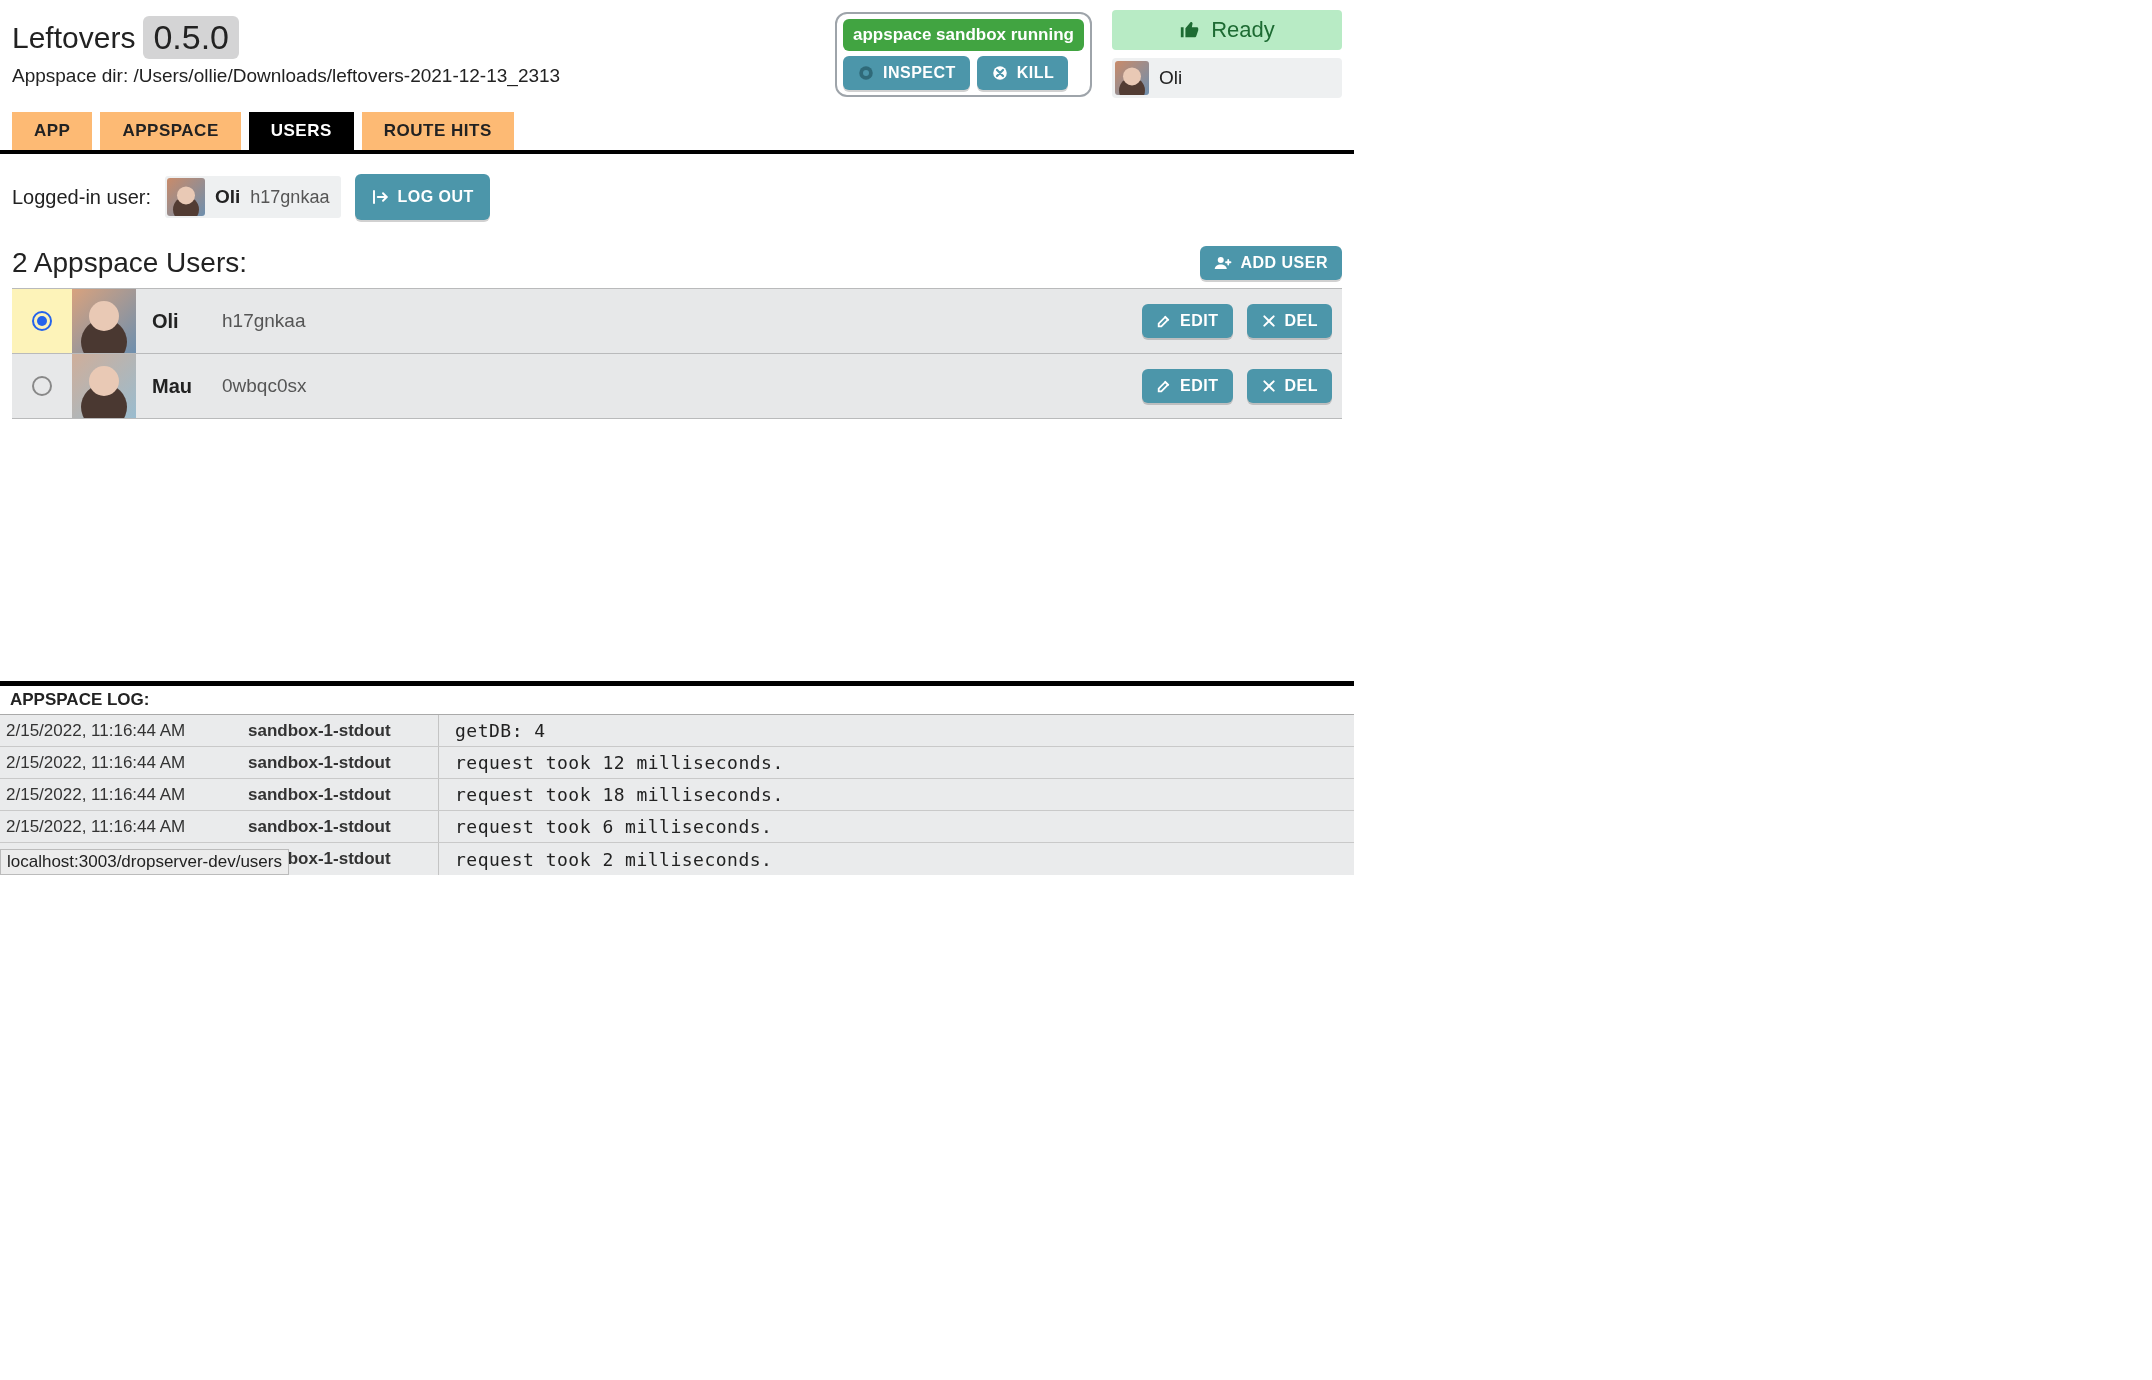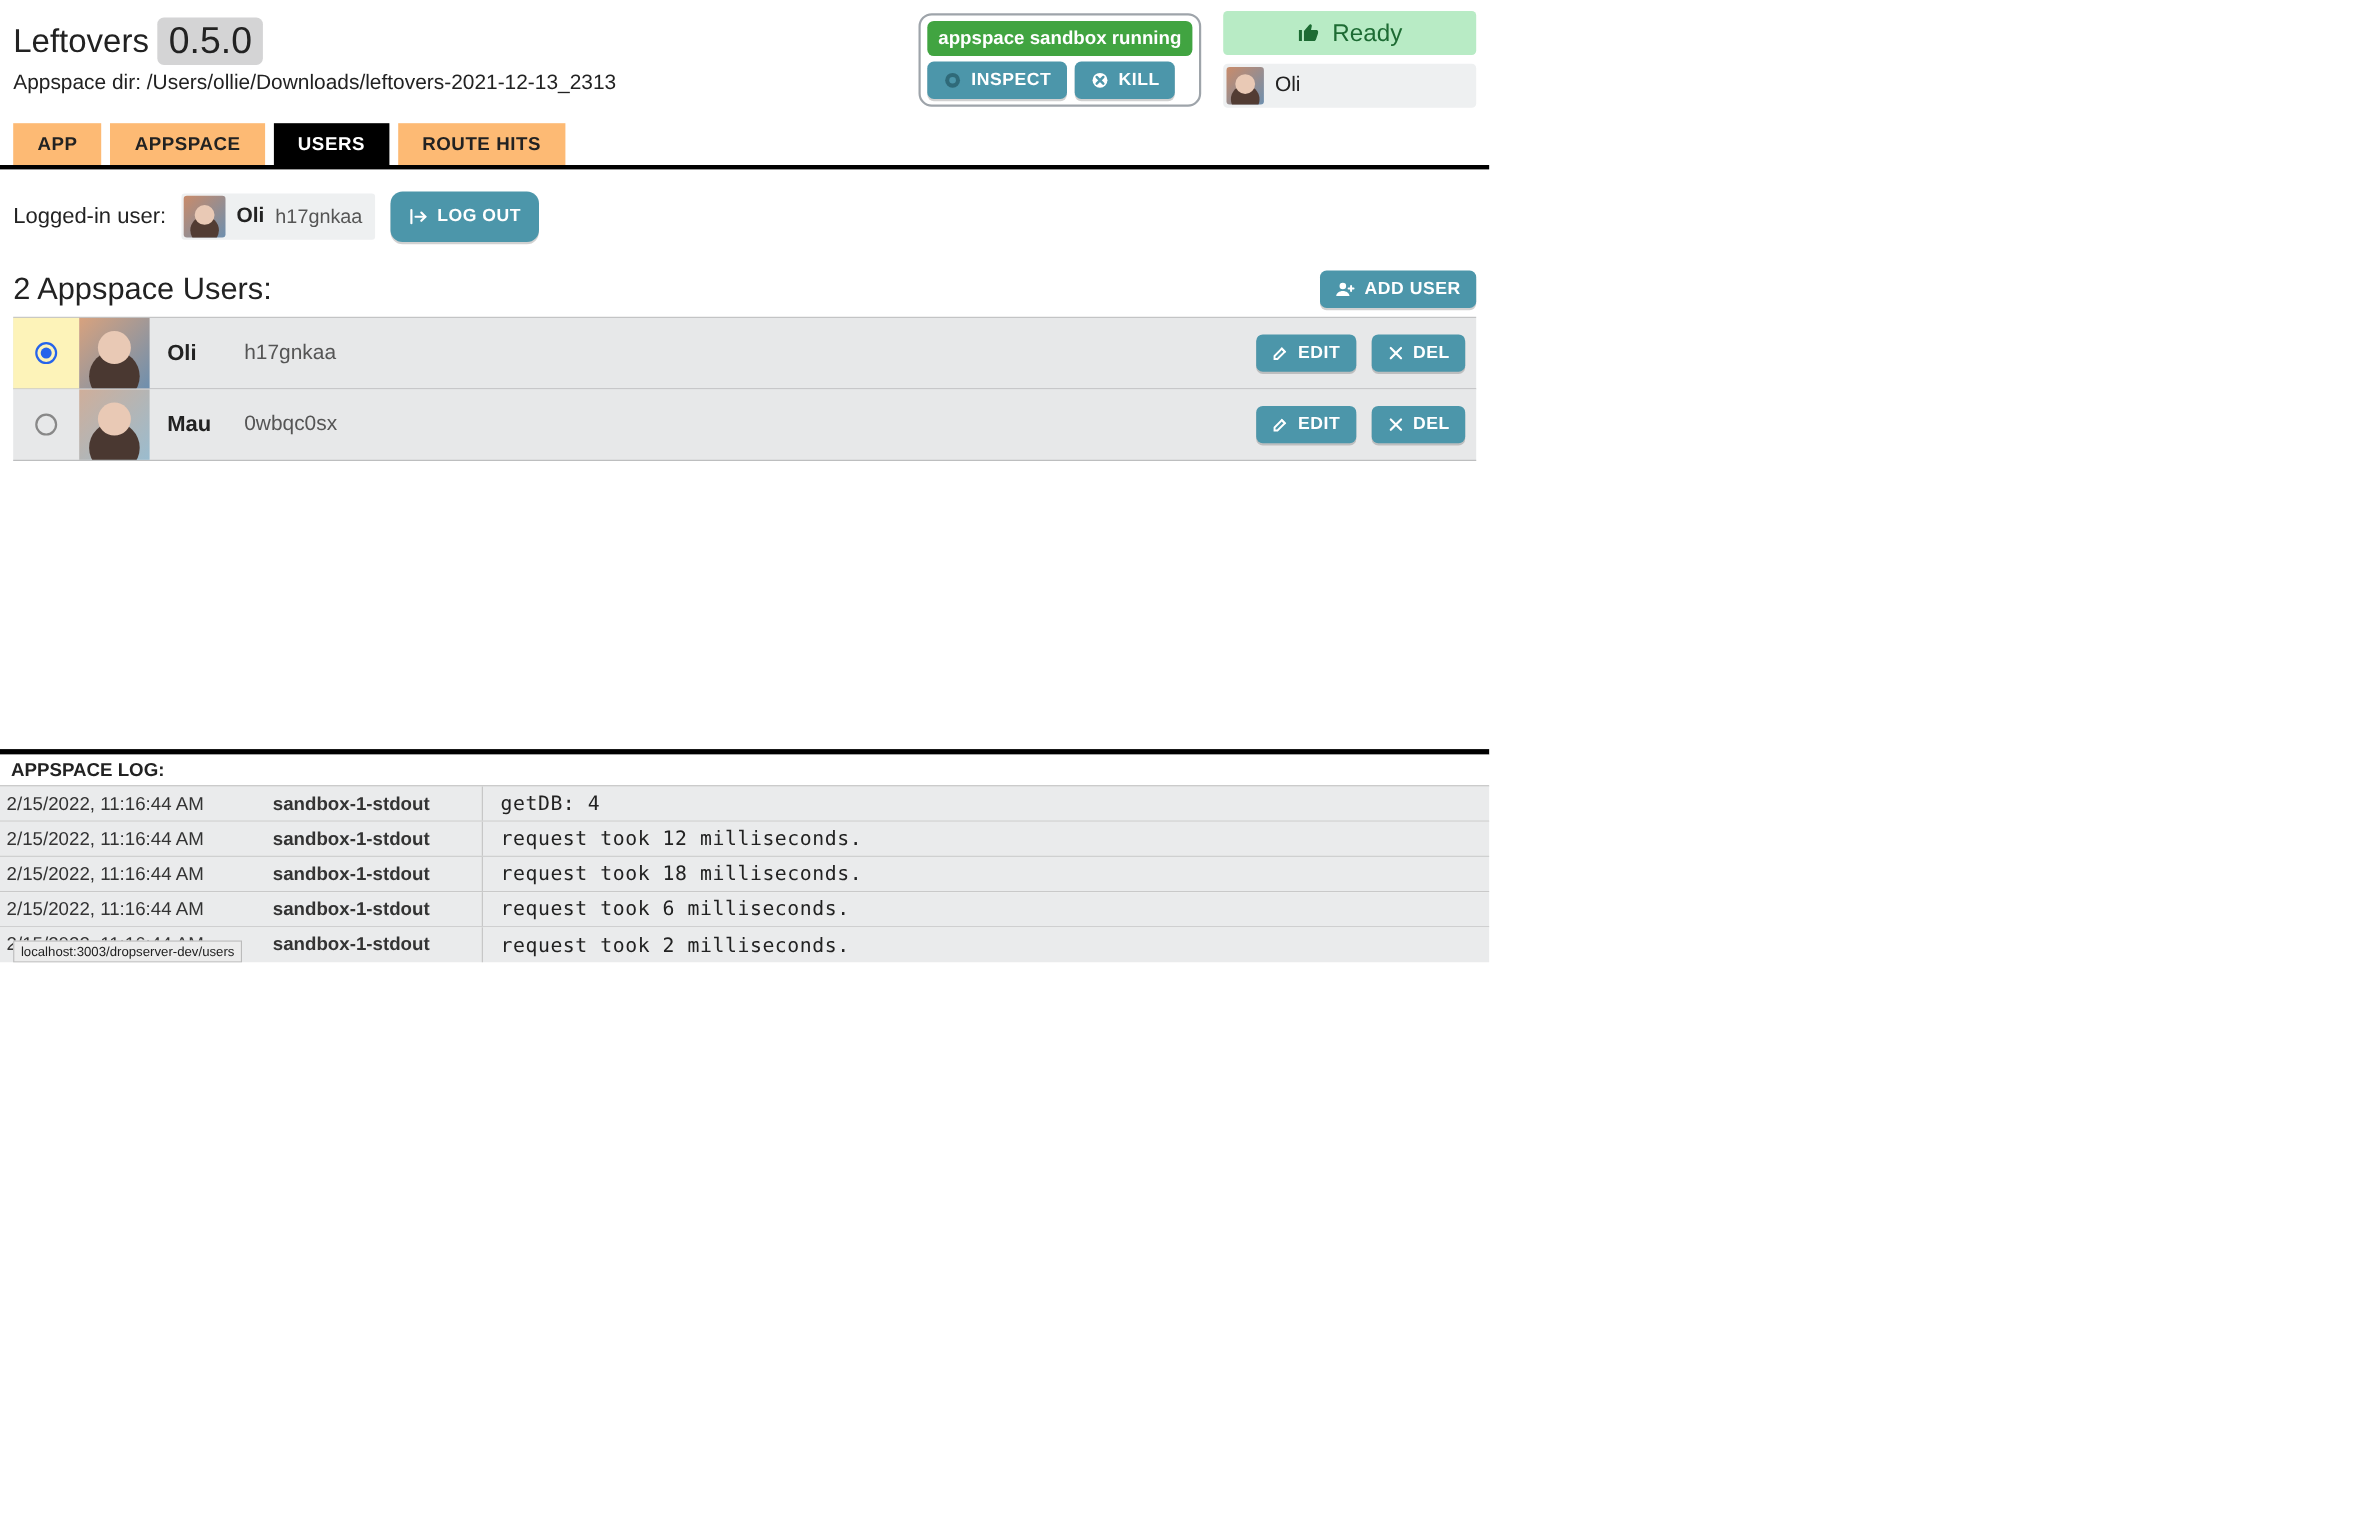--- a/index.html
+++ b/index.html
@@ -140,22 +140,22 @@
     font-size:17px;
   }
   .log-ts { width:248px; padding-left:6px; color:#333; font-weight:500;}
   .log-src { width:190px; font-weight:700; color:#333; border-right: none;}
   .log-divider { width:1px; align-self:stretch; background:#c4c4c4;}
   .log-msg {
     padding-left:16px; font-family: ui-monospace, Menlo, Consolas, monospace;
     font-size:18px; letter-spacing: 0.5px;
   }
   .status-url {
-    position:absolute; left:12px; bottom:0; background:#ececec; border:1px solid #bbb;
-    font-size:12px; padding:2px 6px; font-family: Helvetica, Arial, sans-serif;
+    position:absolute; left:0; bottom:0; background:#ececec; border:1px solid #bbb;
+    font-size:17px; padding:2px 6px; font-family: Helvetica, Arial, sans-serif;
   }
 
   
   .page { position:relative; width:1354px; height:875px; }
 
   svg { display:block; }
 </style>
 </head>
 <body>
 
@@ -221,21 +221,21 @@
   </div>
   <div class="tabline"></div>
 
   <div class="logged-row">
     <span class="logged-label">Logged-in user:</span>
     <div class="logged-chip">
       <span class="avatar-sm"></span>
       <span class="logged-name">Oli</span>
       <span class="logged-id">h17gnkaa</span>
     </div>
-    <button class="btn-teal" style="padding:14px 16px;border-radius:11px;">
+    <button class="btn-teal" style="padding:14px 16px;">
       <span class="ic">
         <svg width="18" height="18" viewBox="0 0 24 24" fill="none" stroke="#fff" stroke-width="2.6" stroke-linecap="round">
             <path d="M4 4v16"></path>
             <path d="M9 12h11"></path>
             <path d="M16 7l5 5-5 5"></path>
           </svg>
       </span>
       <span>LOG OUT</span>
     </button>
   </div>

